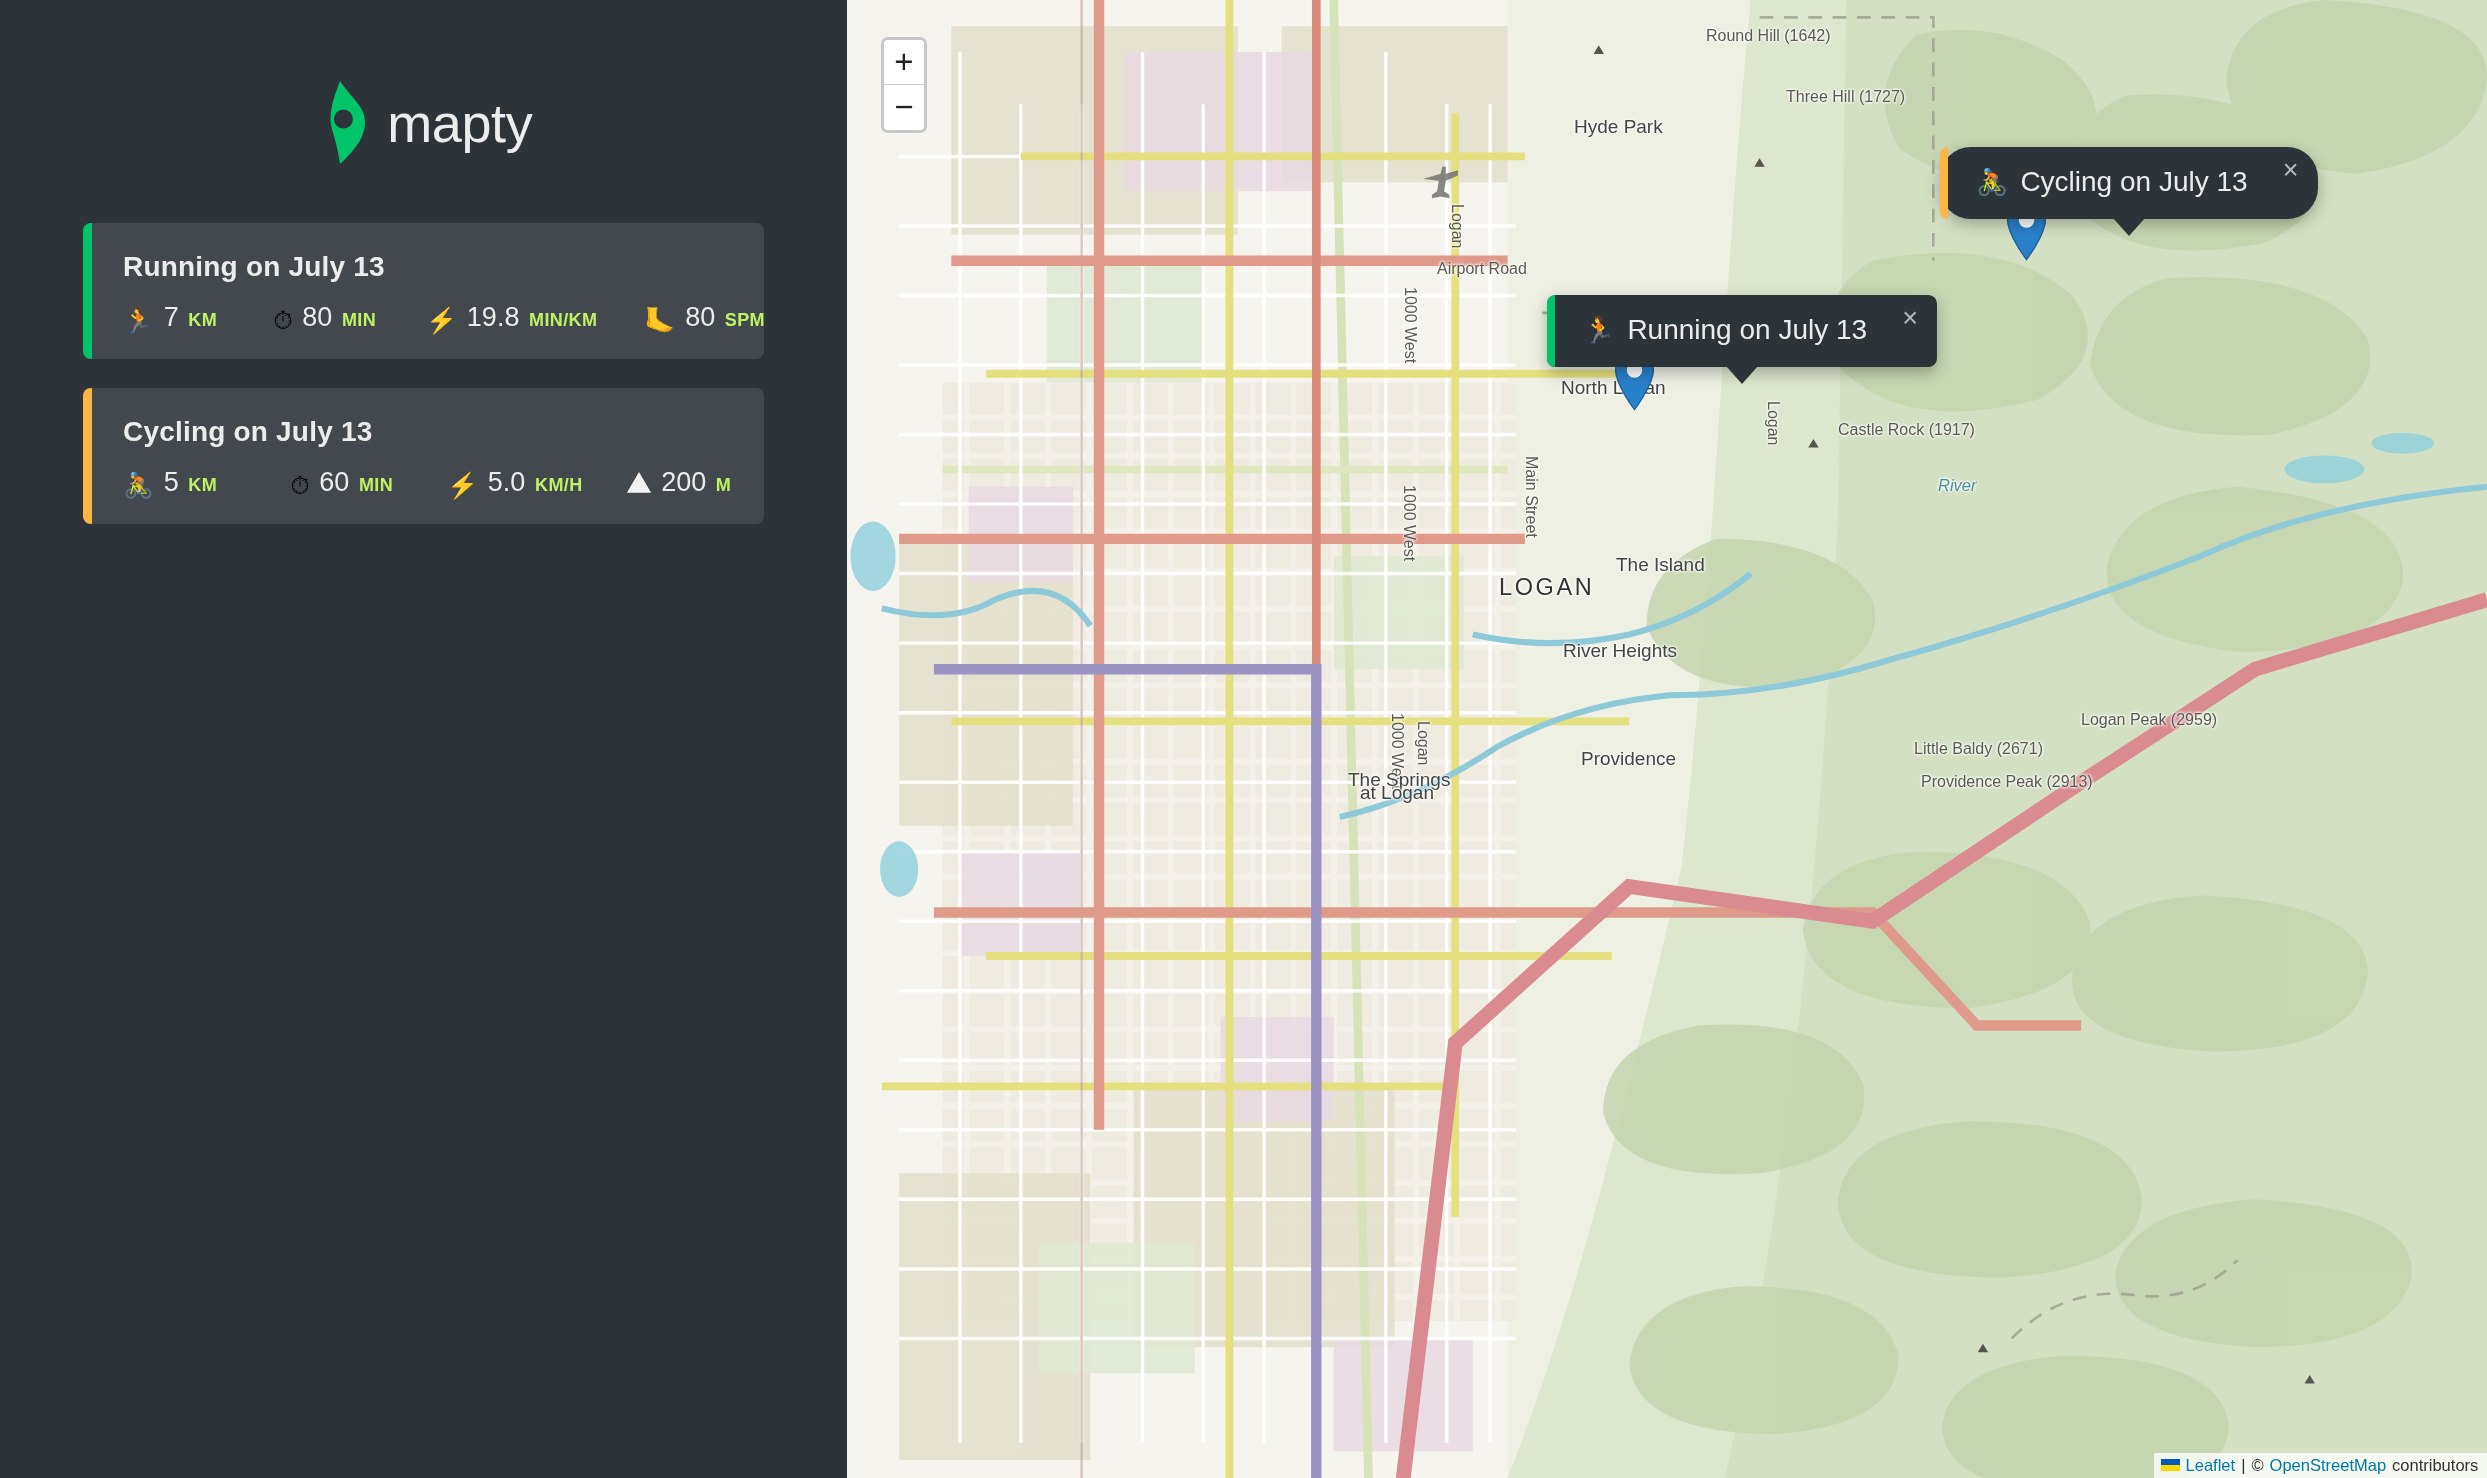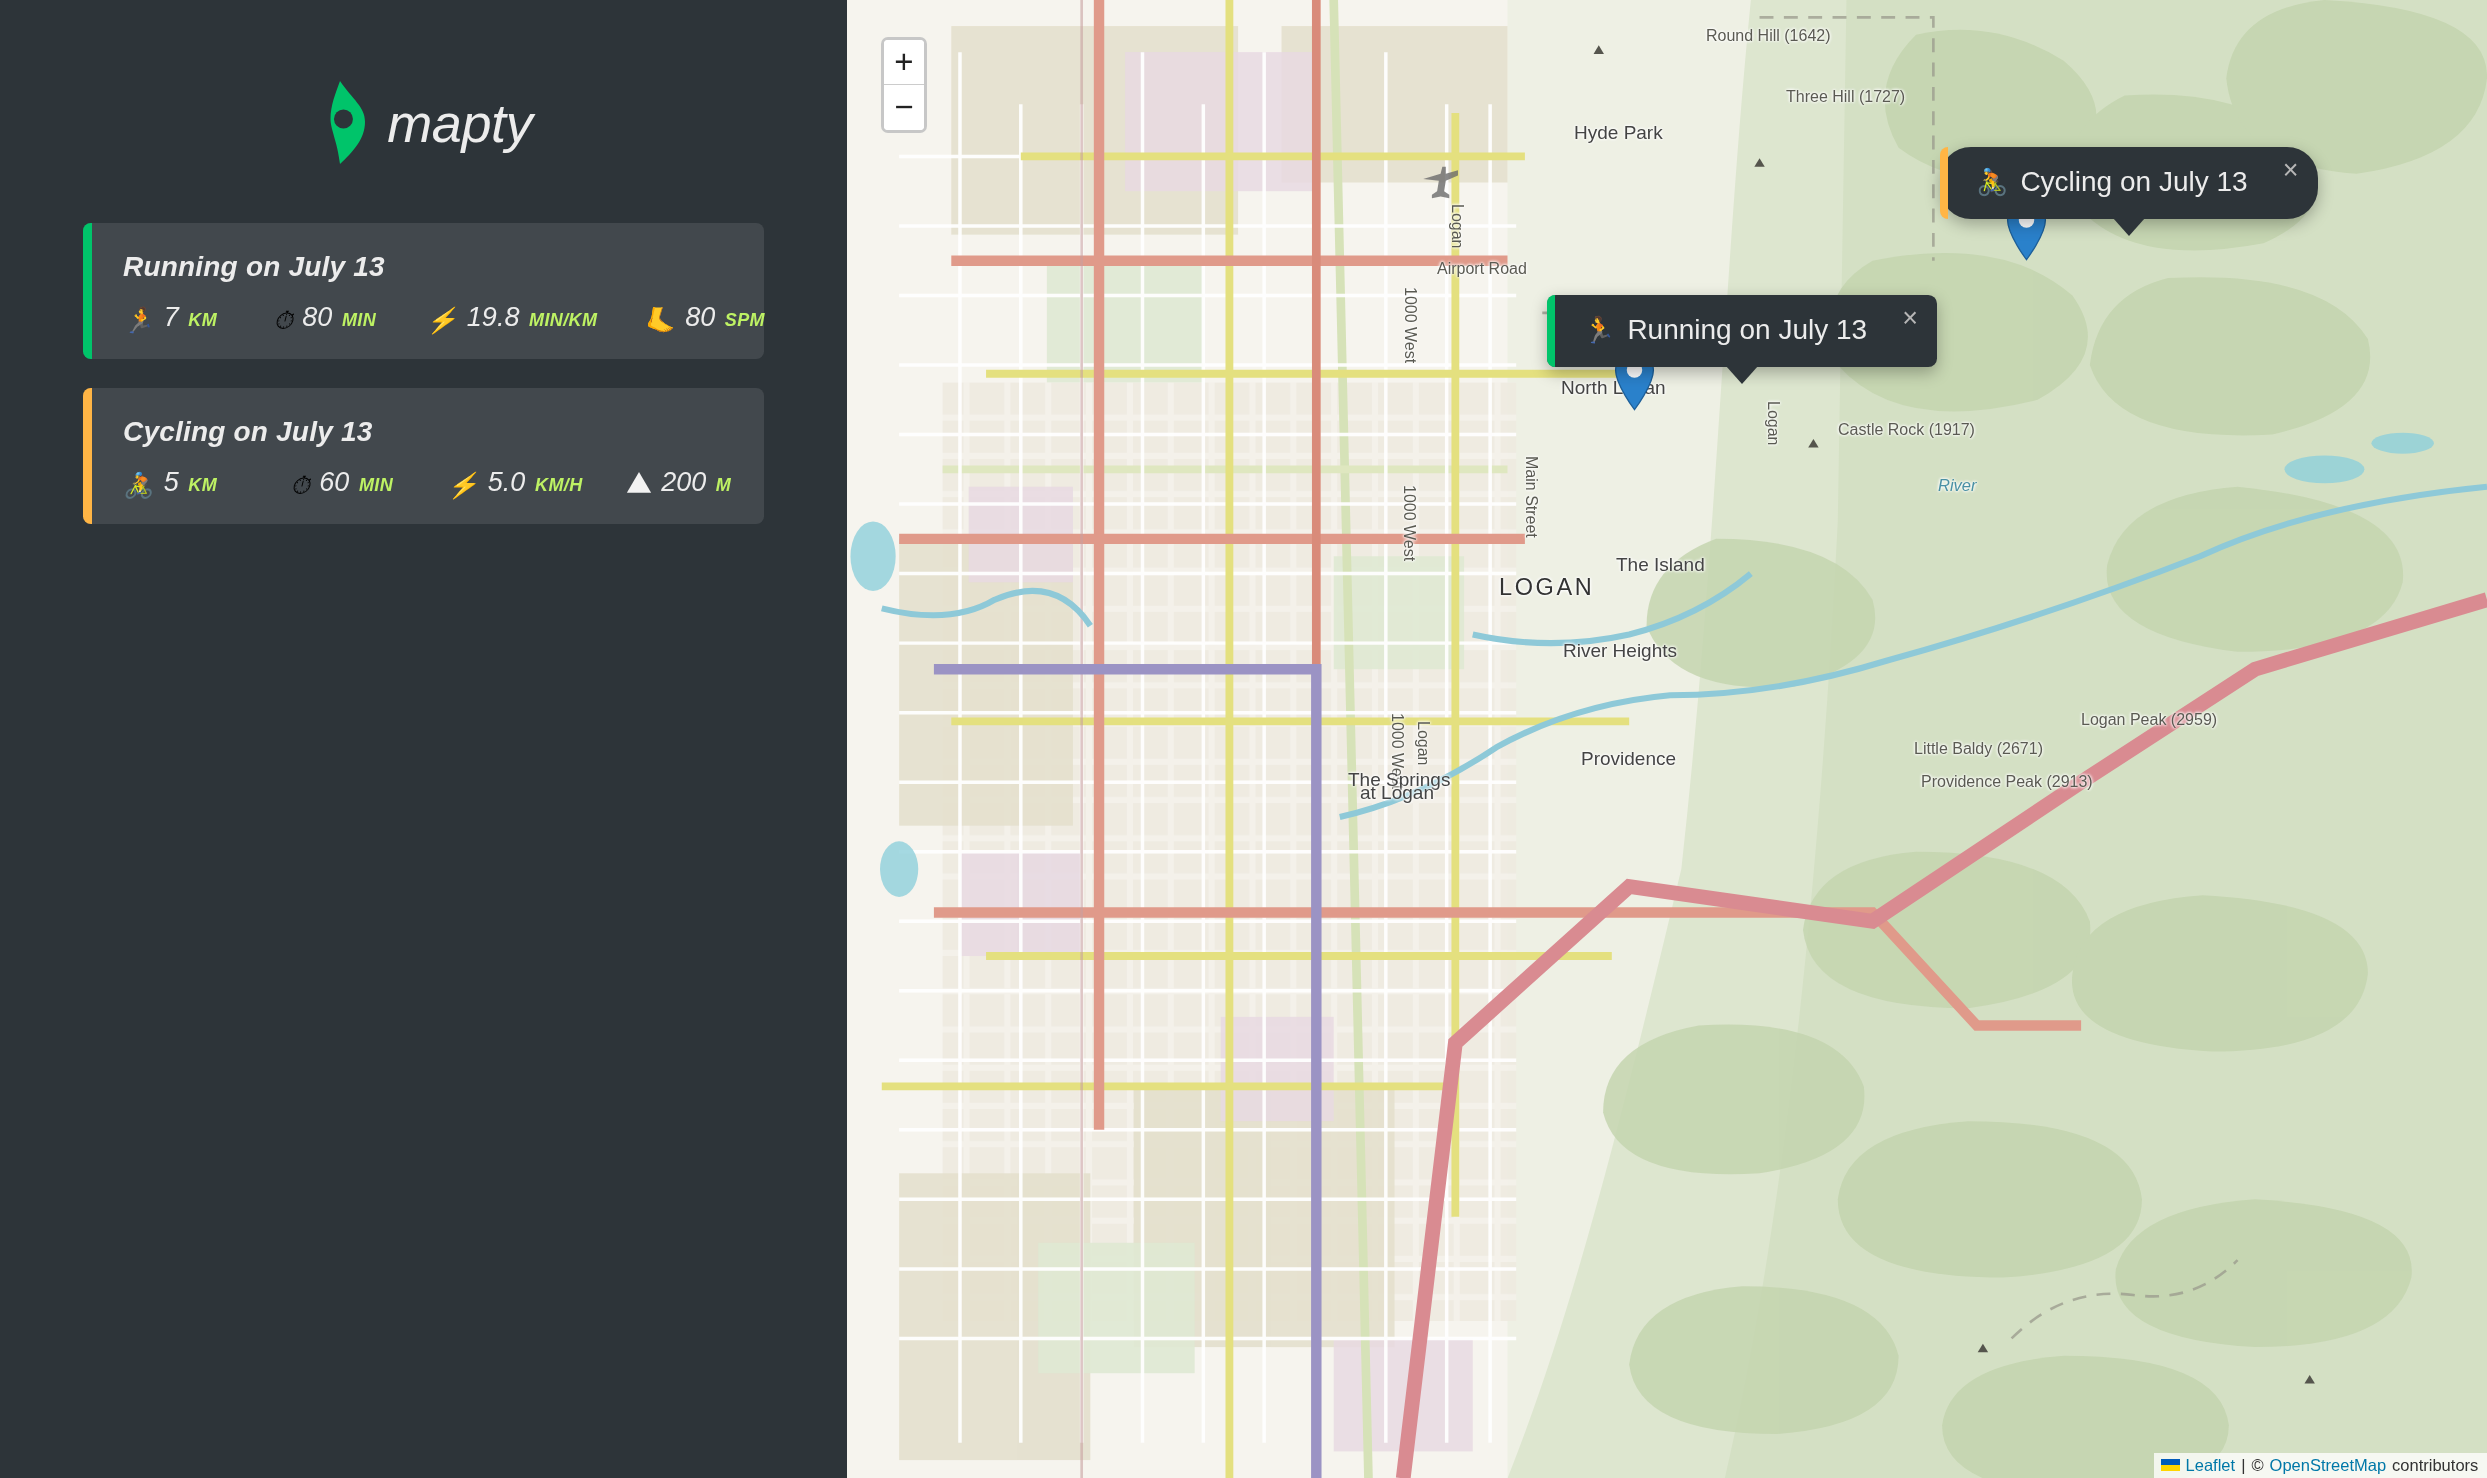--- a/index.html
+++ b/index.html
@@ -7,21 +7,21 @@
     font-family:"Liberation Sans", sans-serif; background:#fff; }
 
   #app { position:relative; width:2487px; height:1478px; display:flex; }
 
   
   #sidebar {
     width:847px; height:1478px; flex:0 0 847px;
     background:#2d3439;
     padding:48px 83px 65px 83px;
     display:flex; flex-direction:column;
-    position:relative; z-index:5;font-style:italic;
+    position:relative; z-index:5;
   }
   #logo-row { display:flex; align-items:center; justify-content:center; gap:22.6px; margin-top:33px; margin-bottom:59px; }
   #logo-mark { width:50px; height:83px; position:relative; flex:0 0 50px; }
   #logo-text { font-size:54px; color:#ececec; letter-spacing:-0.4px; font-weight:400; }
 
   #workouts { list-style:none; display:flex; flex-direction:column; gap:29px; }
 
   .workout {
     background:#42484d;
     border-radius:7.8px;
@@ -343,21 +343,21 @@
         <path d="M1050 182 l6 10 h-12 Z"></path>
         <path d="M1112 505 l6 10 h-12 Z"></path>
         <path d="M1307 1546 l6 10 h-12 Z"></path>
         <path d="M1683 1582 l6 10 h-12 Z"></path>
       </g>
     </svg>
 
     <div id="map-labels">
         <span class="mlabel" style="left: 859px; top: 27px;">Round Hill (1642)</span>
         <span class="mlabel" style="left: 939px; top: 88px;">Three Hill (1727)</span>
-        <span class="mlabel city" style="left: 727px; top: 122px; text-align: right;">Hyde Park</span>
+        <span class="mlabel city" style="left: 727px; top: 116px; text-align: right;">Hyde Park</span>
         <span class="mlabel city" style="left: 713px; top: 265px; margin-top: 44px;">Greenville</span>
         <span class="mlabel" style="left: 590px; top: 260px;">Airport Road</span>
         <span class="mlabel vert" style="left: 601px; top: 204px;">Logan</span>
         <span class="mlabel vert" style="left: 554px; top: 287px;">1000 West</span>
         <span class="mlabel vert" style="left: 675px; top: 456px;">Main Street</span>
         <span class="mlabel vert" style="left: 917px; top: 401px;">Logan</span>
         <span class="mlabel city" style="left: 714px; top: 377px;">North Logan</span>
         <span class="mlabel" style="left: 991px; top: 421px;">Castle Rock (1917)</span>
         <span class="mlabel vert" style="left: 553px; top: 485px;">1000 West</span>
         <span class="mlabel city" style="left: 769px; top: 554px;">The Island</span>

